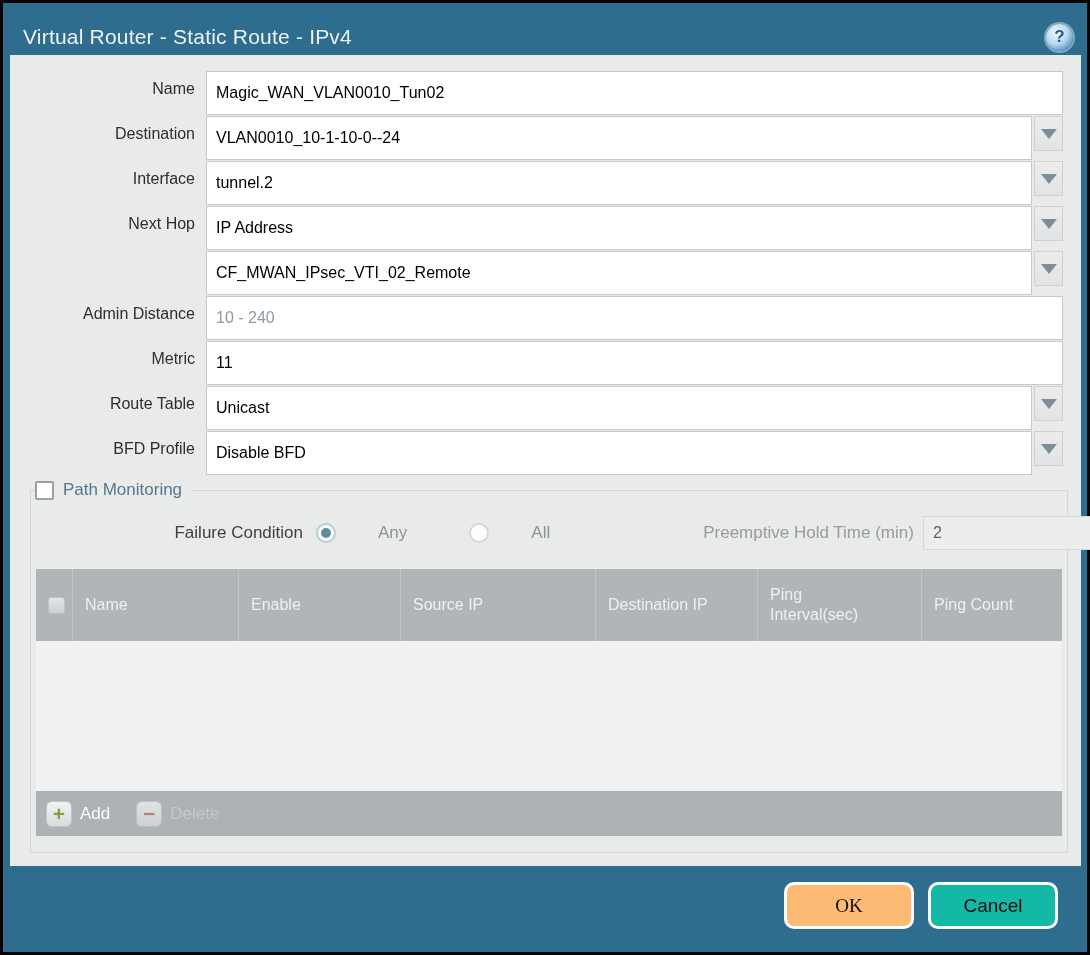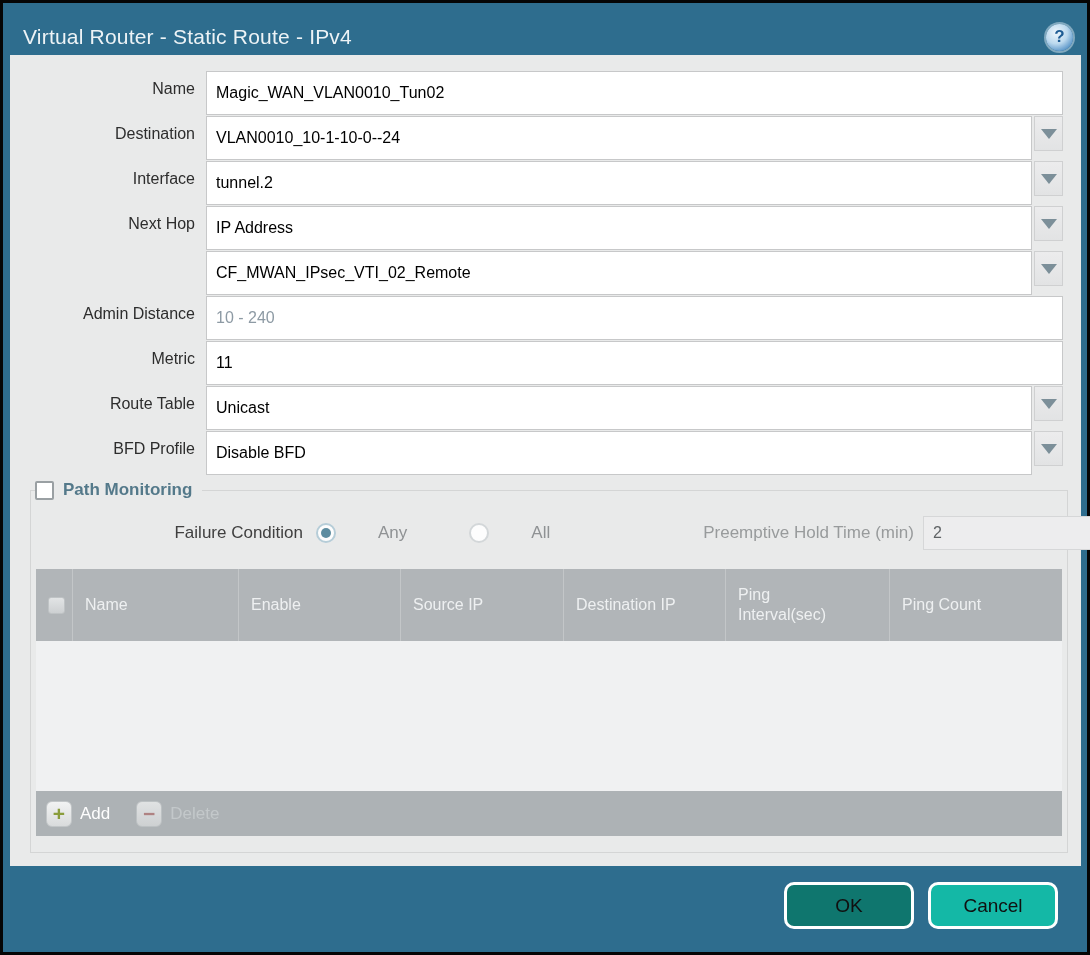--- a/index.html
+++ b/index.html
@@ -72,21 +72,21 @@
     padding: 6px 0 16px 0;
   }
   legend.pm-legend {
     display: flex; align-items: center; gap: 9px;
     margin-left: 4px; padding-right: 10px;
   }
   .pm-checkbox {
     width: 19px; height: 19px; background: #fff;
     border: 2px solid #9aa0a3; border-radius: 2px; cursor: pointer;
   }
-  .pm-title { font-size: 17px; font-weight: bold; color: #54798a; }
+  .pm-title { font-size: 17px; font-weight: normal; color: #54798a; }
 
   .pm-cond-row { display: flex; align-items: center; height: 38px; margin-top: 8px; }
   .pm-cond-label { width: 285px; text-align: right; font-size: 17px; color: #404040; padding-right: 13px; flex:none; }
   .radio-group { display: flex; align-items: center; gap: 32px; }
   .radio {
     width: 20px; height: 20px; border-radius: 50%;
     background: #fdfdfd; border: 2px solid #d3d7d9;
     display: inline-flex; align-items: center; justify-content: center;
     cursor: pointer; flex: none;
   }
@@ -112,21 +112,21 @@
   }
   .tbl-header .cell {
     display: flex; align-items: center; padding-left: 12px;
     border-left: 1px solid #c3c6c8; height: 100%;
   }
   .tbl-header .cell:first-child { border-left: none; }
   .c-check { width: 36px; flex: none; padding-left: 4px !important; justify-content: center; }
   .c-name { width: 166px; flex: none; }
   .c-enable { width: 162px; flex: none; }
   .c-srcip { width: 163px; flex: none; }
-  .c-dstip { width: 162px; flex: none; }
+  .c-dstip { width: 162px; flex: none; margin-left: 32px; }
   .c-ping { width: 164px; flex: none; }
   .c-ping span { display: inline-block; max-width: 110px; line-height: 1.25; }
   .c-count { flex: 1; }
   .hdr-checkbox {
     width: 17px; height: 17px; border-radius: 3px;
     background: linear-gradient(#e2e4e5, #cdd0d2);
     border: 1px solid #bfc3c5; cursor: pointer;
   }
   .tbl-body { height: 150px; background: #f0f1f2; }
   .tbl-footer {
@@ -151,21 +151,21 @@
   .footer-buttons {
     position: absolute; right: 29px; bottom: 23px;
     display: flex; gap: 14px;
   }
   .btn {
     width: 130px; height: 47px;
     border: 3px solid #fff; border-radius: 10px;
     font-family: "Liberation Sans", sans-serif;
     font-size: 19px; color: #101010; cursor: pointer;
   }
-  .btn-ok { background: #0f766e; }
+  .btn-ok { background: #fdba74; font-family: Liberation Serif, serif; }
   .btn-cancel { background: #14b8a6; }
 </style>
 </head>
 <body>
 
 <div class="dialog">
 
   <div class="titlebar">
     <span class="title">Virtual Router - Static Route - IPv4</span>
     <span class="help-icon">?</span>

